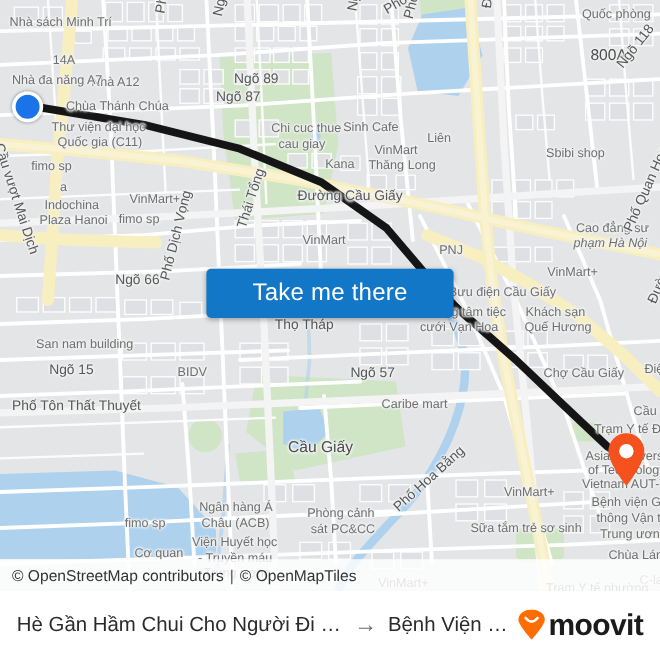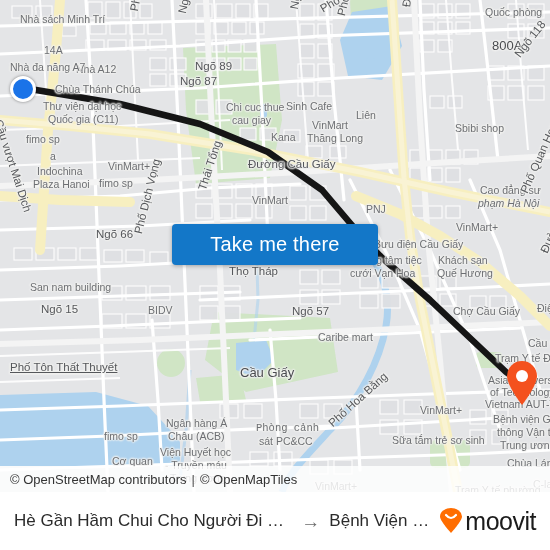--- a/index.html
+++ b/index.html
@@ -78,21 +78,21 @@
     display:flex; align-items:center;
     padding:0 14px;
   }
   #trip-origin, #trip-dest {
     font-size:17px; color:#2b2b2b; white-space:nowrap; overflow:hidden;
   }
   #trip-origin { max-width:290px; text-overflow:ellipsis; }
   #trip-dest   { max-width:110px; text-overflow:ellipsis; }
   #trip-arrow { margin:0 9px; color:#6b6b6b; font-size:19px; line-height:1; }
   #moovit-logo { margin-left:auto; display:flex; align-items:center; }
-  #moovit-word { font-size:25px; font-weight:normal; color:#1b1b1b; letter-spacing:-.5px; }
+  #moovit-word { font-size:25px; font-weight:bold; color:#1b1b1b; letter-spacing:-.5px; }
 </style>
 </head>
 <body>
 
 <div id="app">
 
   <div id="map-canvas">
 
     <svg id="map-svg" viewBox="0 0 550 492" preserveAspectRatio="none">
       <defs>
@@ -350,21 +350,21 @@
         <path d="M392 0 L396 60 L400 120 L404 178 L410 236 L420 300 L434 370 L448 440 L458 492"></path>
       </g>
 
       <g stroke="#151515" stroke-width="6.5" fill="none" stroke-linecap="round" stroke-linejoin="round">
         <path d="M24 88 L120 104 L200 124 L268 152 L322 190 L356 230 L380 256"></path>
         <path d="M380 256 L430 300 L470 338 L506 372 L522 384"></path>
       </g>
     </svg>
 
     <div id="map-labels">
-        <div class="maplabel poi" style="left: 20px; top: 13px;">Nhà sách Minh Trí</div>
+        <div class="maplabel poi" style="left: 8px; top: 13px;">Nhà sách Minh Trí</div>
         <div class="maplabel poi" style="left: 76px; top: 39px; margin-top: 24px;">Nhà A12</div>
         <div class="maplabel poi" style="left: 44px; top: 44px;">14A</div>
         <div class="maplabel poi" style="left: 10px; top: 61px;">Nhà đa năng A7</div>
         <div class="maplabel poi" style="left: 55px; top: 83px;">Chùa Thánh Chúa</div>
         <div class="maplabel poi" style="left: 43px; top: 100px;">Thư viện đại học</div>
         <div class="maplabel poi" style="left: 48px; top: 113px;">Quốc gia  (C11)</div>
         <div class="maplabel poi" style="left: 26px; top: 133px;">fimo sp</div>
         <div class="maplabel poi" style="left: 50px; top: 150px;">a</div>
         <div class="maplabel poi" style="left: 37px; top: 165px;">Indochina</div>
         <div class="maplabel poi" style="left: 33px; top: 178px;">Plaza Hanoi</div>
@@ -405,33 +405,33 @@
         <div class="maplabel poi" style="left: 507px; top: 457px;">Chùa Láng</div>
         <div class="maplabel poi" style="left: 533px; top: 478px;">C-la</div>
         <div class="maplabel poi" style="left: 420px; top: 404px;">VinMart+</div>
         <div class="maplabel poi" style="left: 392px; top: 434px;">Sữa tắm trẻ sơ sinh</div>
         <div class="maplabel poi" style="left: 315px; top: 480px;">VinMart+</div>
         <div class="maplabel poi" style="left: 455px; top: 484px;">Trạm Y tế phường</div>
         <div class="maplabel road" style="left: 96px; top: 228px;">Ngõ 66</div>
         <div class="maplabel poi" style="left: 30px; top: 281px;">San nam building</div>
         <div class="maplabel road" style="left: 41px; top: 303px;">Ngõ 15</div>
         <div class="maplabel poi" style="left: 106px; top: 304px; margin-left: 42px;">BIDV</div>
-        <div class="maplabel road" style="left: 10px; top: 361px; text-decoration: underline;">Phố Tôn Thất Thuyết</div>
+        <div class="maplabel road" style="left: 10px; top: 333px;">Phố Tôn Thất Thuyết</div>
         <div class="maplabel road" style="left: 229px; top: 265px;">Thọ Tháp</div>
         <div class="maplabel road" style="left: 292px; top: 305px;">Ngõ 57</div>
         <div class="maplabel poi" style="left: 318px; top: 331px;">Caribe mart</div>
         <div class="maplabel big" style="left: 240px; top: 367px;">Cầu Giấy</div>
         <div class="maplabel poi" style="left: 166px; top: 417px;">Ngân hàng Á</div>
         <div class="maplabel poi" style="left: 168px; top: 430px;">Châu (ACB)</div>
         <div class="maplabel poi" style="left: 160px; top: 446px;">Viện Huyết học</div>
         <div class="maplabel poi" style="left: 165px; top: 459px;">- Truyền máu</div>
         <div class="maplabel poi" style="left: 170px; top: 472px;">Trung ương</div>
         <div class="maplabel poi" style="left: 104px; top: 430px;">fimo sp</div>
         <div class="maplabel poi" style="left: 112px; top: 455px;">Cơ quan</div>
-        <div class="maplabel poi" style="left: 256px; top: 422px; font-family: Liberation Mono, monospace;">Phòng cảnh</div>
+        <div class="maplabel poi" style="left: 256px; top: 422px;">Phòng cảnh</div>
         <div class="maplabel poi" style="left: 259px; top: 435px;">sát PC&amp;CC</div>
         <div class="maplabel road" style="left: 248px; top: 158px;">Đường Cầu Giấy</div>
       </div>
 
     <div id="map-rot-labels">
         <div class="maplabel vert road" style="left: 4px; top: 118px; transform-origin: 0px 0px; transform: rotate(72deg);">Cầu vượt Mai Dịch</div>
         <div class="maplabel vert road" style="left: 128px; top: 10px; transform-origin: 0px 0px; transform: rotate(-80deg);">Phố Phan Văn Trường</div>
         <div class="maplabel vert road" style="left: 176px; top: 12px; transform-origin: 0px 0px; transform: rotate(-78deg);">Ngõ 37</div>
         <div class="maplabel vert road" style="left: 288px; top: 8px; transform-origin: 0px 0px; transform: rotate(-80deg);">Ngõ 233</div>
         <div class="maplabel vert road" style="left: 335px; top: 14px; transform-origin: 0px 0px; transform: rotate(-76deg);">Phố Chùa Hà</div>

